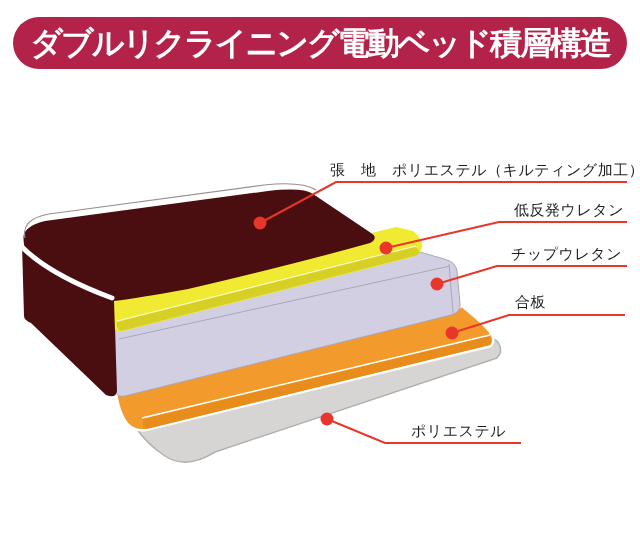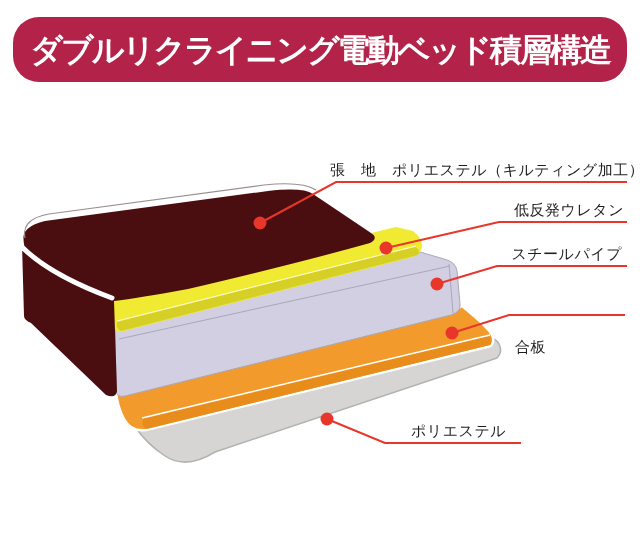--- a/index.html
+++ b/index.html
@@ -3,21 +3,21 @@
 <meta charset="utf-8">
 <style>
   html,body{margin:0;padding:0;}
   body{
     width:640px;height:560px;overflow:hidden;position:relative;
     background:#ffffff;
     font-family:"Liberation Sans","DejaVu Sans",sans-serif;
   }
   .stage{position:absolute;left:0;top:0;width:640px;height:560px;}
   .title-banner{
-    position:absolute;left:13px;top:17px;width:614px;height:65px;
+    position:absolute;left:13px;top:17px;width:614px;height:52px;
     border-radius:26px;
     display:flex;align-items:center;justify-content:center;
   }
   .title-banner span{
     color:#ffffff;font-size:32px;font-weight:bold;letter-spacing:-2px;
     white-space:nowrap;line-height:1;
   }
   .diagram-label{
     position:absolute;font-size:15px;line-height:1.2;color:#1d1d1d;
     white-space:nowrap;letter-spacing:0.5px;
@@ -63,19 +63,19 @@
     <circle cx="386" cy="248" r="6.5" fill="#e8362b"></circle>
     <circle cx="437" cy="284" r="6.5" fill="#e8362b"></circle>
     <circle cx="452" cy="333" r="6.5" fill="#e8362b"></circle>
     <circle cx="327" cy="419" r="6.5" fill="#e8362b"></circle>
   </svg>
 
   <div class="diagram-label" style="left: 330px; top: 161px; color: rgb(29, 29, 29);">張　地　ポリエステル（キルティング加工）</div>
 
   <div class="diagram-label" style="right: 16px; top: 201px; color: rgb(29, 29, 29);">低反発ウレタン</div>
 
-  <div class="diagram-label" style="right: 18px; top: 245px; color: rgb(29, 29, 29);">スチールパイプ</div>
+  <div class="diagram-label" style="right: 18px; top: 245px; color: rgb(29, 29, 29);">チップウレタン</div>
 
-  <div class="diagram-label" style="left: 515px; top: 293px; color: rgb(29, 29, 29); margin-top: 45px;">合板</div>
+  <div class="diagram-label" style="left: 515px; top: 293px; color: rgb(29, 29, 29);">合板</div>
 
   <div class="diagram-label" style="left: 411px; top: 422px; color: rgb(29, 29, 29);">ポリエステル</div>
 
 </div>
 
 </body></html>

